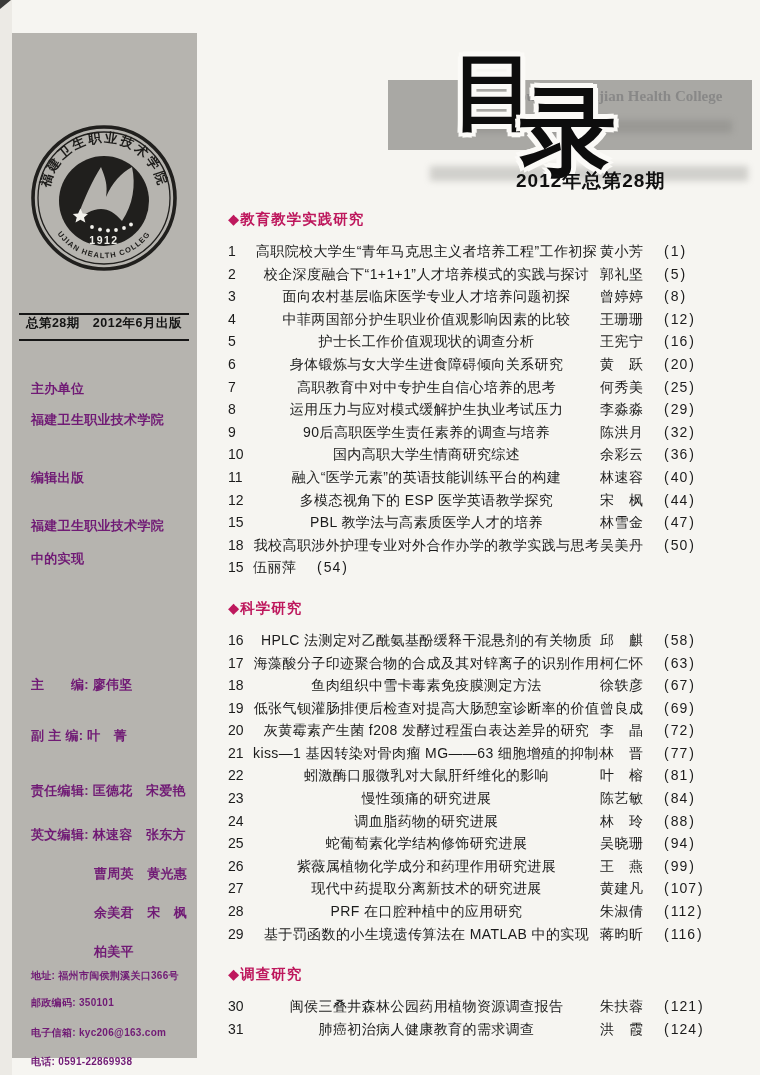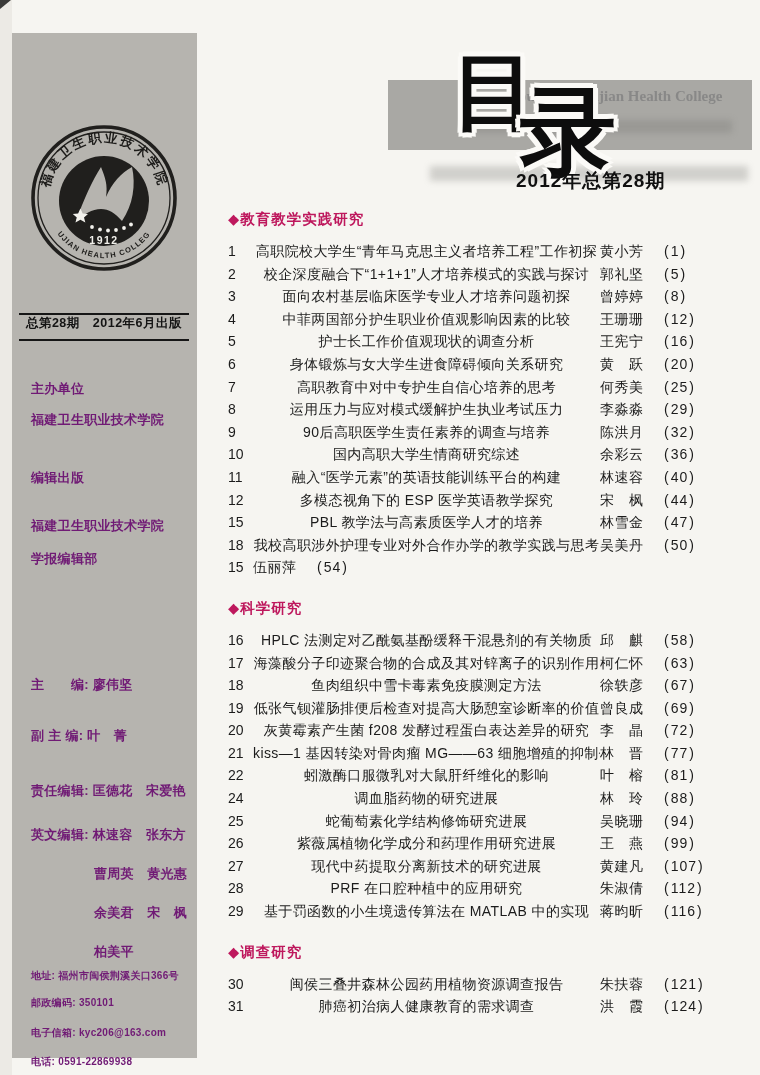--- a/index.html
+++ b/index.html
@@ -98,21 +98,21 @@
 
     <div class="issue-box">
       <span>总第28期　2012年6月出版</span>
     </div>
 
     <div class="info">
       <div>主办单位</div>
       <div class="mt13">福建卫生职业技术学院</div>
       <div class="mt40">编辑出版</div>
       <div class="mt30">福建卫生职业技术学院</div>
-      <div class="mt15">学报编辑部</div>
+      <div class="mt15">中的实现</div>
       <div class="mt78">主　　编: 廖伟坚</div>
       <div class="mt33">副 主 编: 叶　菁</div>
       <div class="mt37">责任编辑: 匡德花　宋爱艳</div>
       <div class="mt26">英文编辑: 林速容　张东方</div>
       <div class="mt7 indent">曹周英　黄光惠</div>
       <div class="mt7 indent">余美君　宋　枫</div>
       <div class="mt7 indent">柏美平</div>
       <div class="mt6 small">地址: 福州市闽侯荆溪关口366号</div>
       <div class="mt9 small">邮政编码: 350101</div>
       <div class="mt12 small">电子信箱: kyc206@163.com</div>
@@ -259,20 +259,26 @@
           <span class="author">林　晋</span>
           <span class="pg">77</span>
         </div>
         <div class="toc-row">
           <span class="no">22</span>
           <span class="title">蚓激酶口服微乳对大鼠肝纤维化的影响</span>
           <span class="author">叶　榕</span>
           <span class="pg">81</span>
         </div>
         <div class="toc-row">
+          <span class="no">23</span>
+          <span class="title">慢性颈痛的研究进展</span>
+          <span class="author">陈艺敏</span>
+          <span class="pg">84</span>
+        </div>
+        <div class="toc-row">
           <span class="no">24</span>
           <span class="title">调血脂药物的研究进展</span>
           <span class="author">林　玲</span>
           <span class="pg">88</span>
         </div>
         <div class="toc-row">
           <span class="no">25</span>
           <span class="title">蛇葡萄素化学结构修饰研究进展</span>
           <span class="author">吴晓珊</span>
           <span class="pg">94</span>

